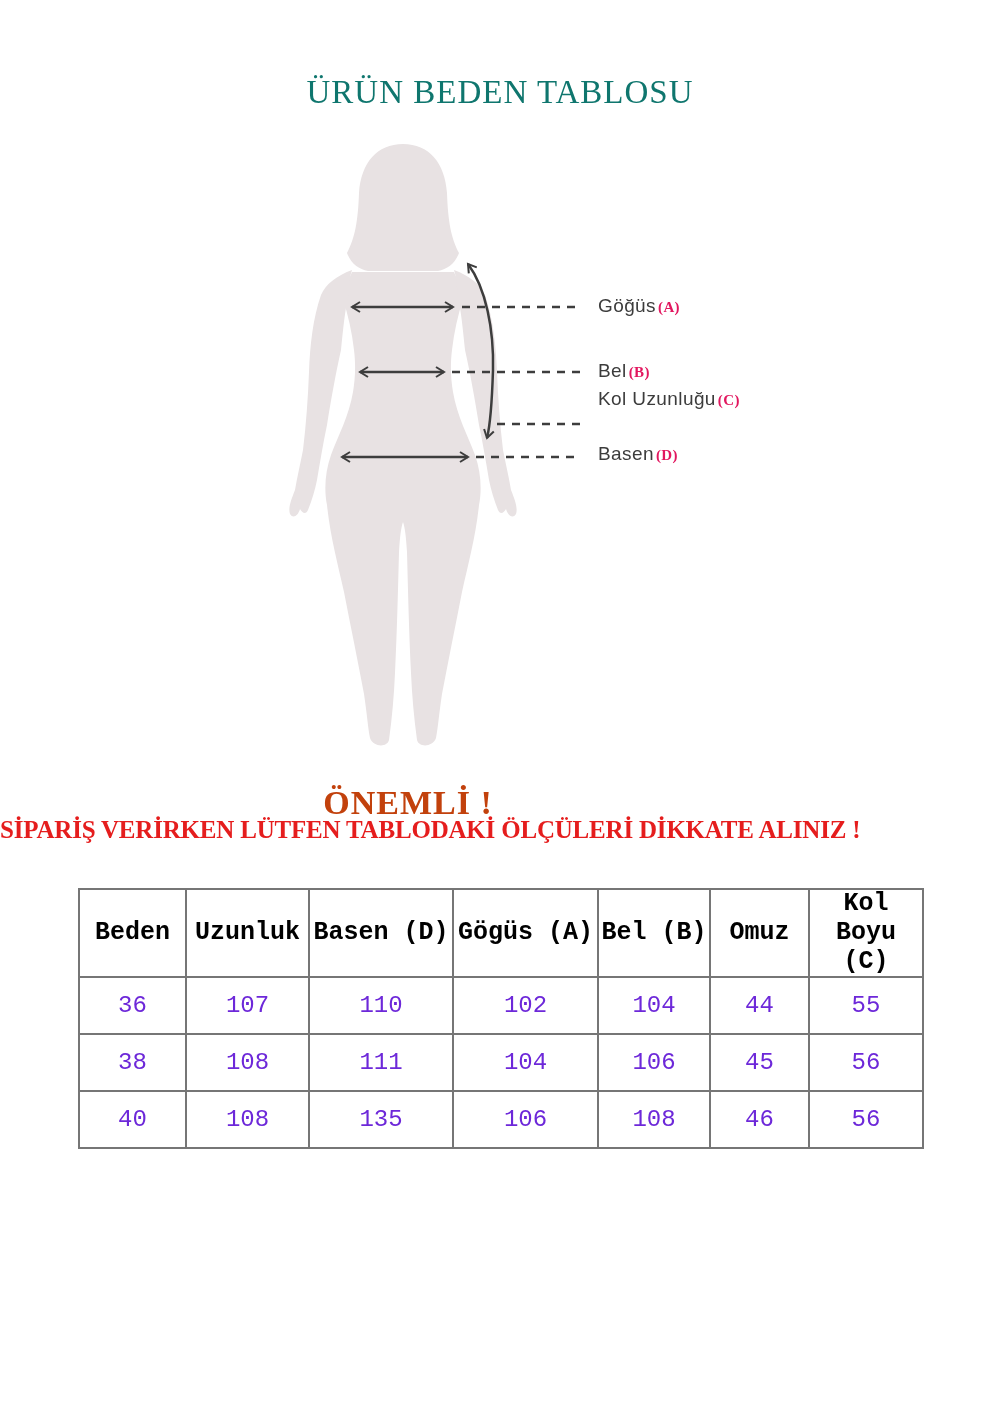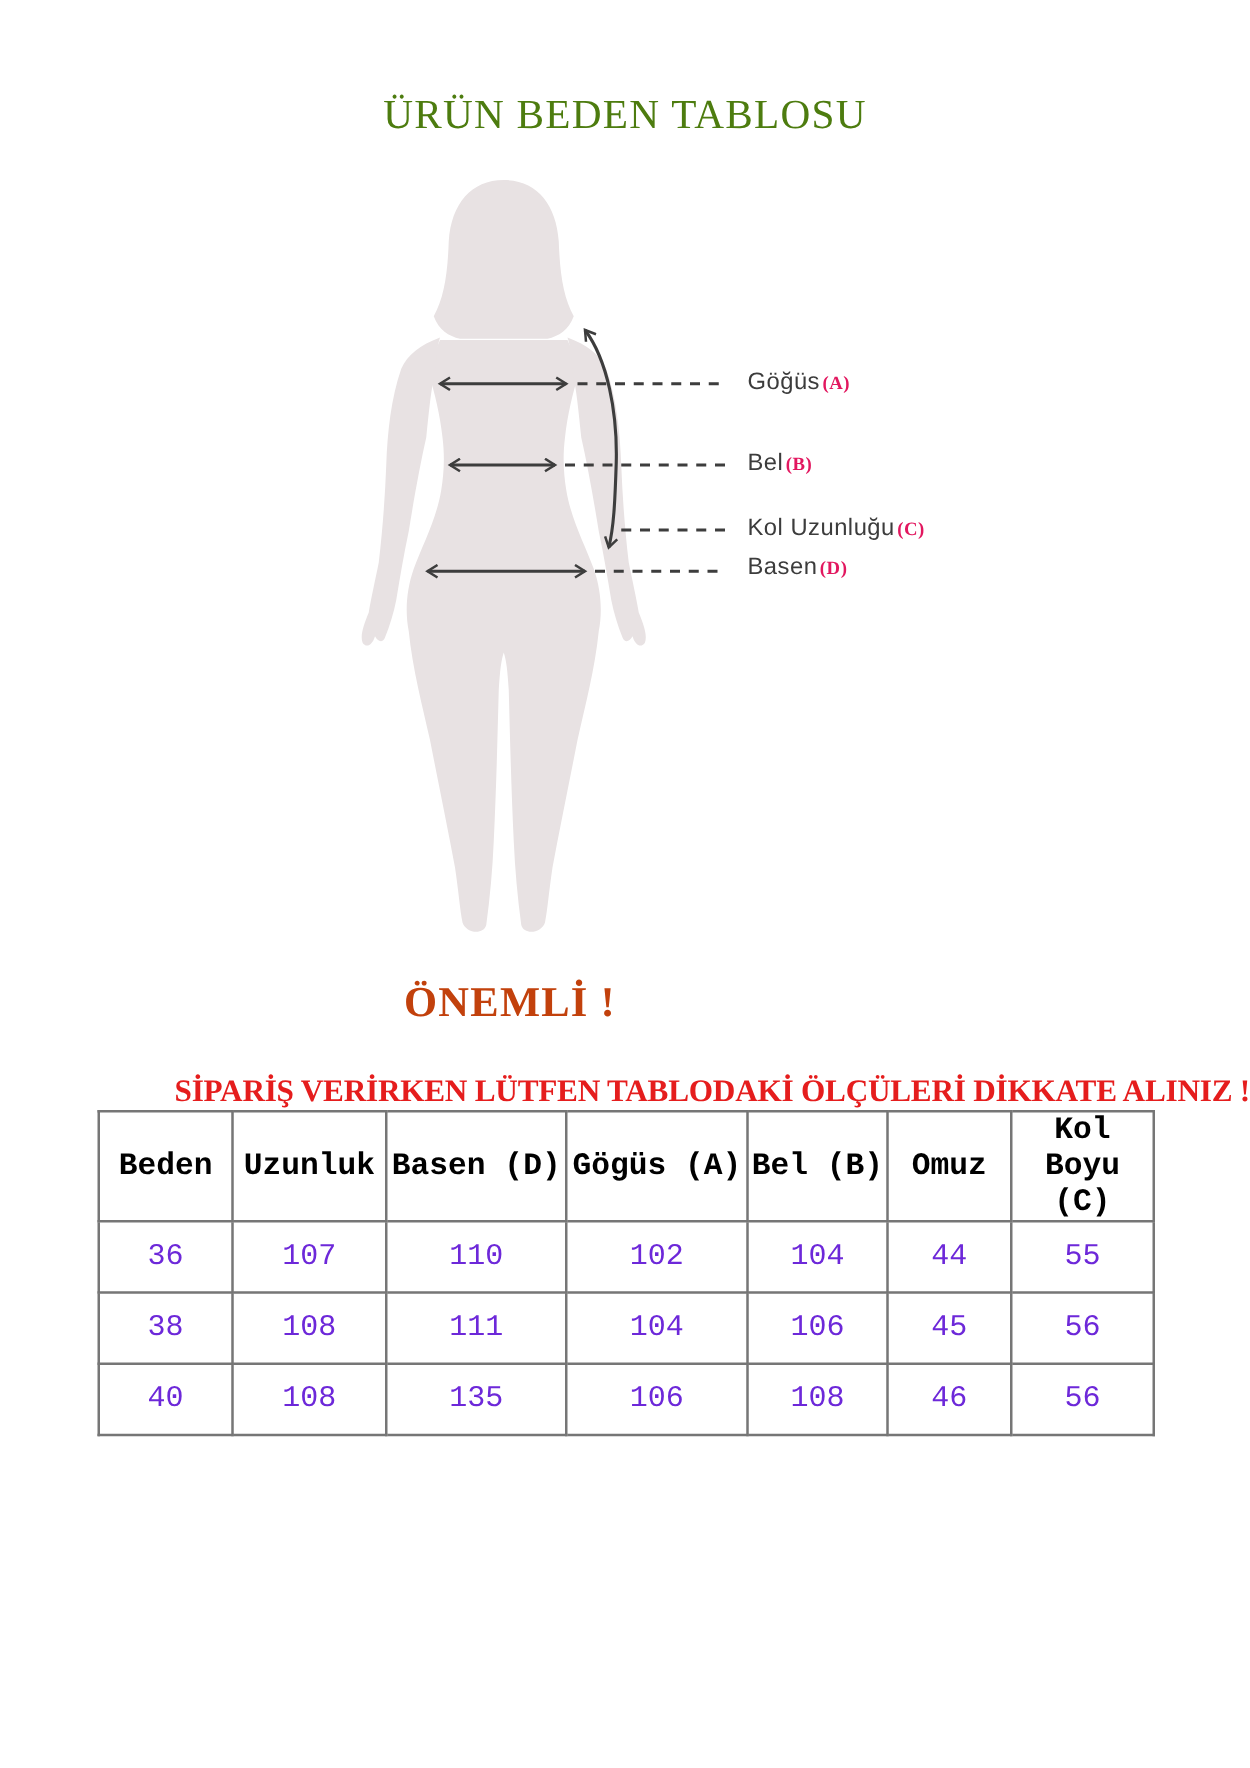--- a/index.html
+++ b/index.html
@@ -5,43 +5,43 @@
   html,body { margin:0; padding:0; background:#ffffff; }
   .page {
     position:relative; width:1000px; height:1414px;
     background:#ffffff; overflow:hidden;
     font-family:"Liberation Sans", sans-serif;
   }
   .page-title {
     position:absolute; top:74px; left:0; width:1000px;
     text-align:center; margin:0;
     font-family:"Liberation Serif", serif;
-    font-size:33px; font-weight:400; letter-spacing:1px; color:#4d7c0f;
+    font-size:33px; font-weight:400; letter-spacing:1px; color:#0f766e;
   }
   .figure-svg { position:absolute; top:130px; left:0; }
   .measure-label {
     position:absolute; left:598px; white-space:nowrap;
     font-size:19px; color:#3c3c3c; letter-spacing:0.4px; line-height:22px;text-align:center;
   }
   .measure-label .code {
     font-family:"Liberation Serif", serif;
     font-size:15px; font-weight:700; color:#e2175f; margin-left:2px;
   }
   .lbl-gogus { top:295px; }
   .lbl-bel   { top:360px; }
-  .lbl-kol   { top:412px; }
+  .lbl-kol   { top:388px; }
   .lbl-basen { top:443px; }
   .important-heading {
     position:absolute; top:784px; left:0; width:816px; margin:0;
     text-align:center; font-family:"Liberation Serif", serif;
     font-size:34px; font-weight:700; letter-spacing:1px; color:#c2410c;
   }
   .important-message {
-    position:absolute; top:860px; left:0; width:1000px; margin:0;
-    text-align:right; font-family:"Liberation Serif", serif;
+    position:absolute; top:816px; left:0; width:1000px; margin:0;
+    text-align:left; font-family:"Liberation Serif", serif;
     font-size:25px; font-weight:700; letter-spacing:-0.2px; color:#e51d1d;
     white-space:nowrap;
   }
   table.size-table {
     position:absolute; top:888px; left:78px; width:844px;
     border-collapse:collapse; table-layout:fixed;
     font-family:"DejaVu Sans", sans-serif; font-stretch:condensed;
     border:2px solid #6a6a6a;
   }
   table.size-table th, table.size-table td {

